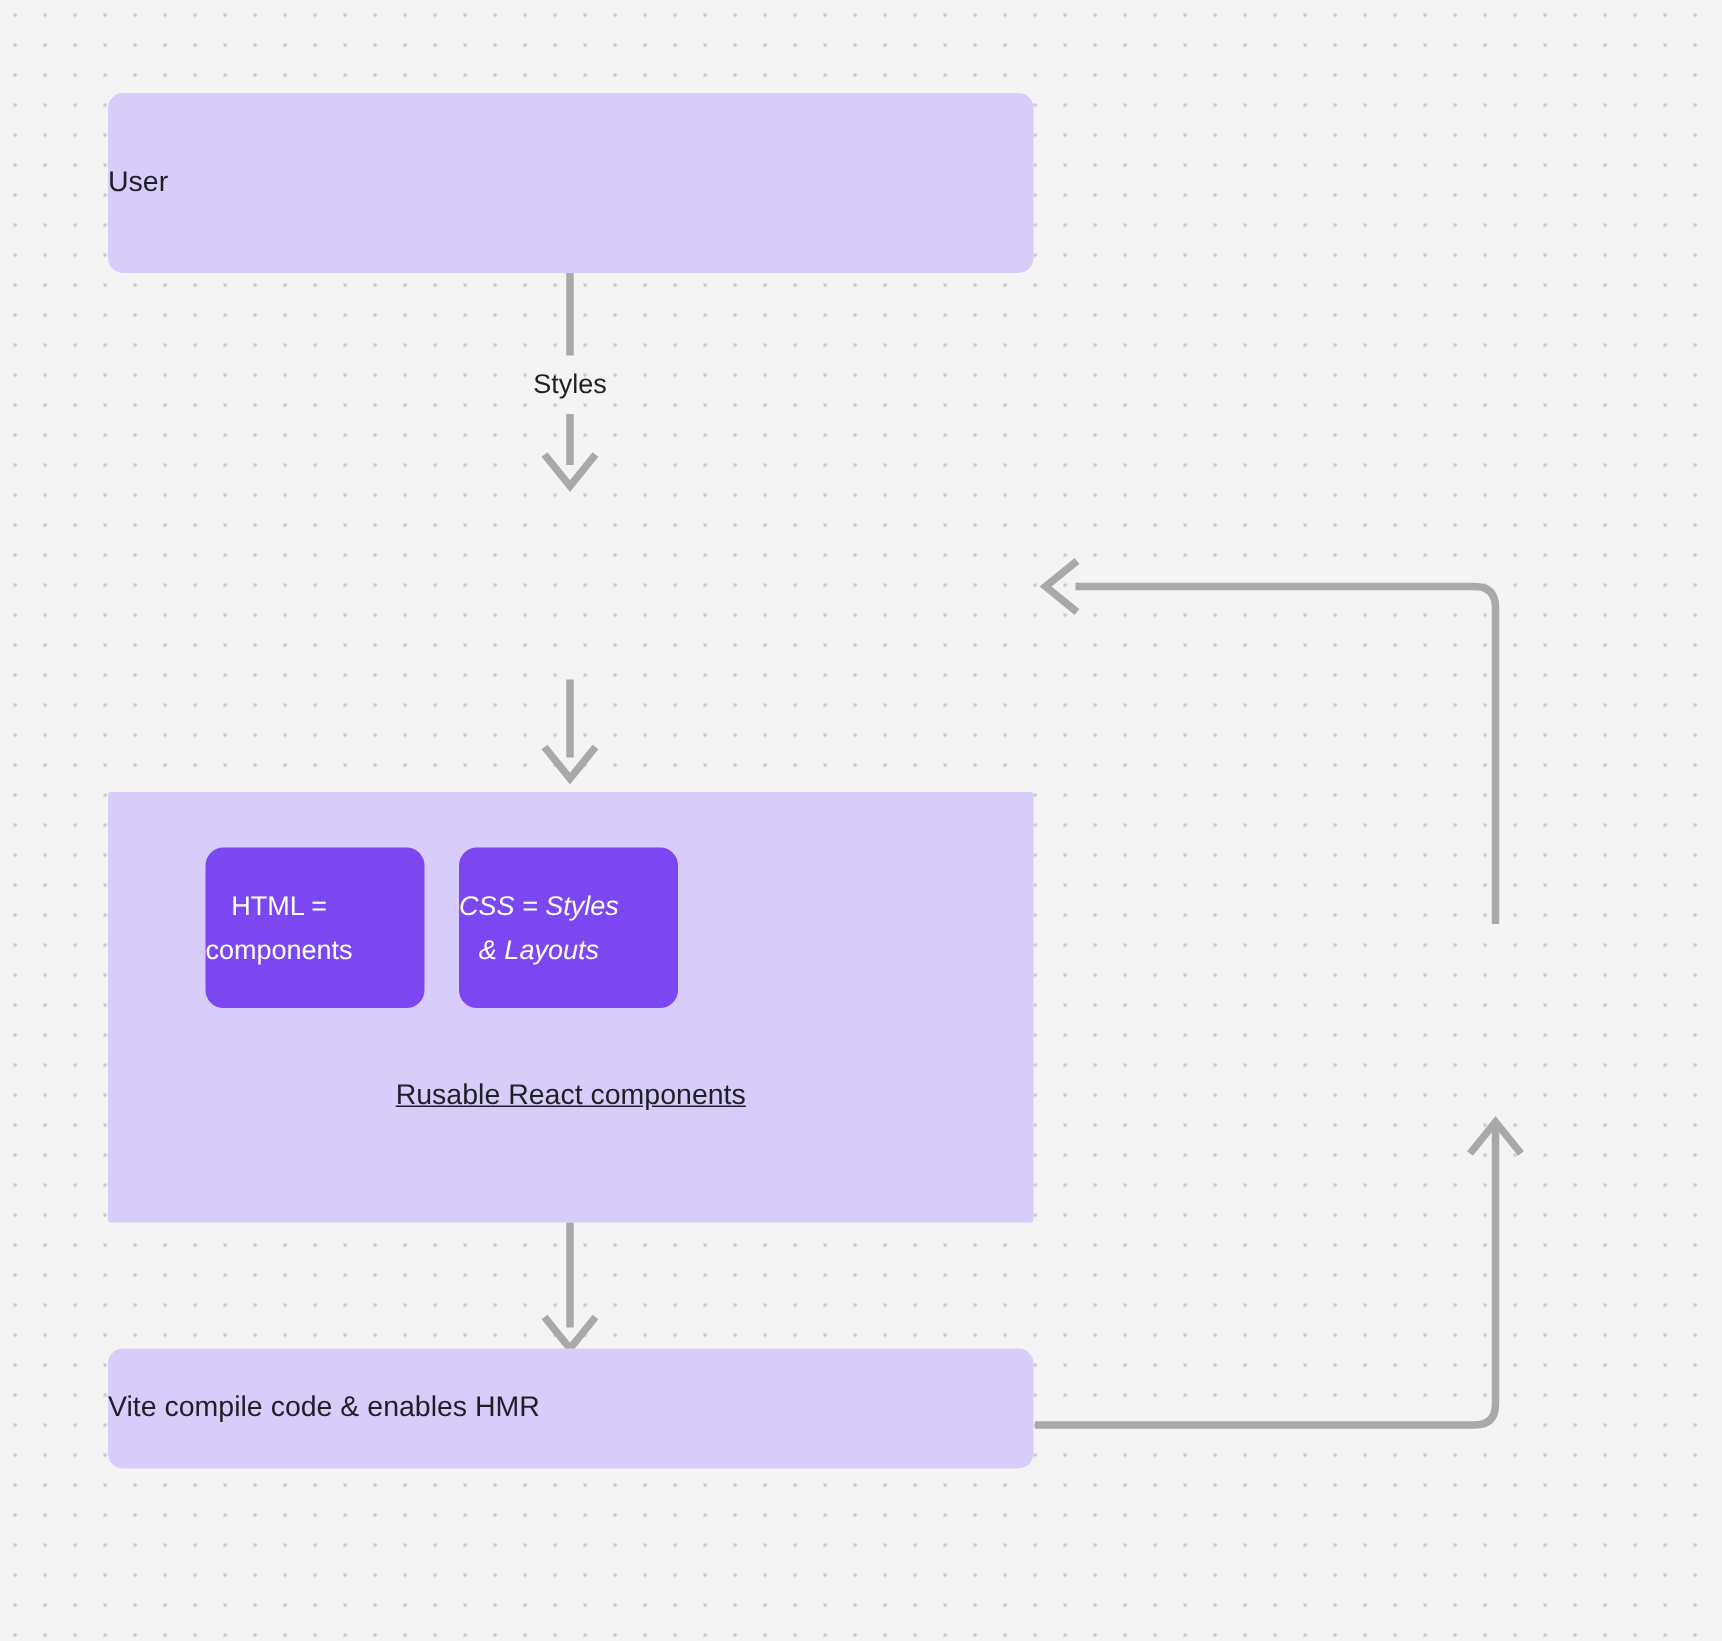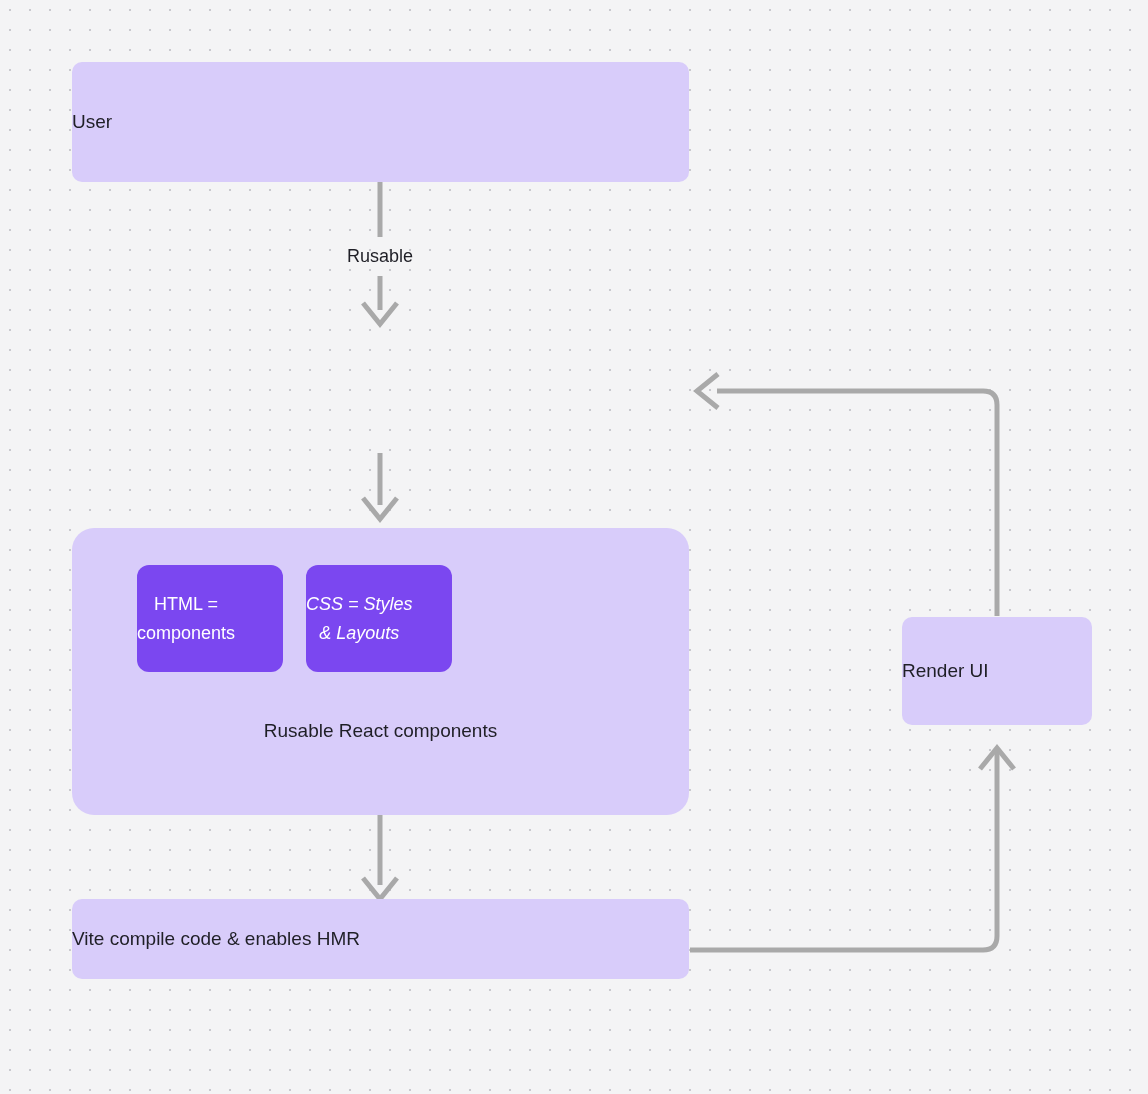--- a/index.html
+++ b/index.html
@@ -39,28 +39,29 @@
     background: #7b47f0;
     color: #ffffff;
     font-size: 18px;
     line-height: 1.6;
     border-radius: 12px;
   }
   .group-node {
     position: absolute;
     box-sizing: border-box;
     background: #d8ccfa;
-    border-radius: 22px;
+    border-radius: 2px;
   }
   .group-label {
     position: absolute;
     width: 100%;
     text-align: center;
     font-size: 19px;
     color: #1f1f26;
+    text-decoration: underline;
   }
   .edge-label {
     position: absolute;
     font-size: 18px;
     color: #1f1f26;
     text-align: center;
     white-space: nowrap;
   }
   svg.edges {
     position: absolute;
@@ -116,21 +117,21 @@
     <g>
       <path d="M 997 616 L 997 405 Q 997 391 983 391 L 717 391"></path>
       <polyline class="head" points="718,374 697,391 718,408"></polyline>
     </g>
   </svg>
 
   <div class="node node-light" style="left:72px; top:62px; width:617px; height:120px;">
     <span>User</span>
   </div>
 
-  <div class="edge-label" style="left:310px; top:246px; width:140px;">Rusable</div>
+  <div class="edge-label" style="left:310px; top:246px; width:140px;">Styles</div>
 
 
   <div class="group-node" style="left:72px; top:528px; width:617px; height:287px;">
 
     <div class="node node-strong" style="left:65px; top:37px; width:146px; height:107px;">
       <span>
         <span>HTML =</span><br>
         <span>components</span>
       </span>
     </div>
@@ -143,17 +144,14 @@
     </div>
 
 
     <div class="group-label" style="left:0; top:192px;">Rusable React components</div>
   </div>
 
   <div class="node node-light" style="left:72px; top:899px; width:617px; height:80px;">
     <span>Vite compile code &amp; enables HMR</span>
   </div>
 
-  <div class="node node-light" style="left:902px; top:617px; width:190px; height:108px;">
-    <span>Render UI</span>
-  </div>
 
 </div>
 
 </body></html>

